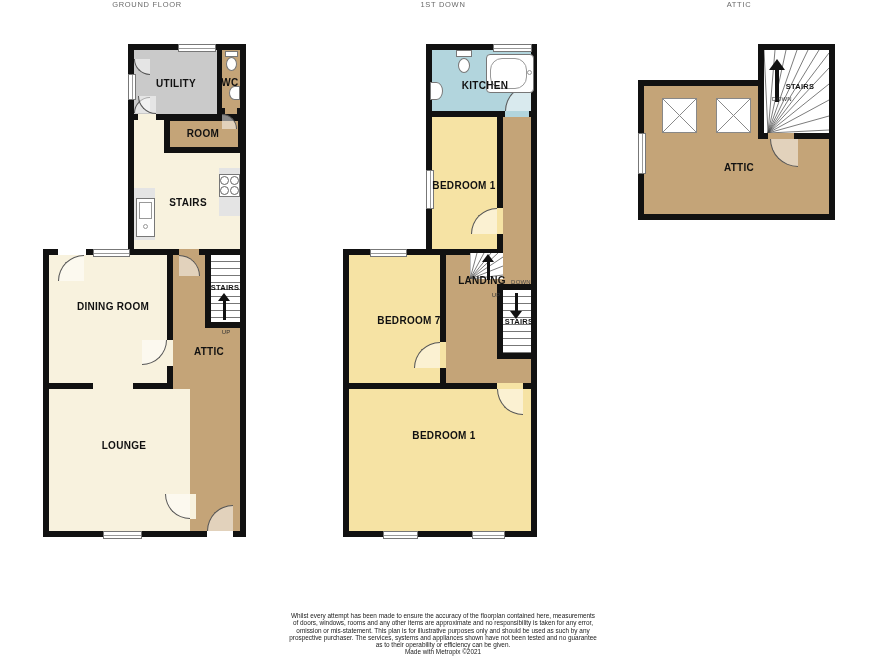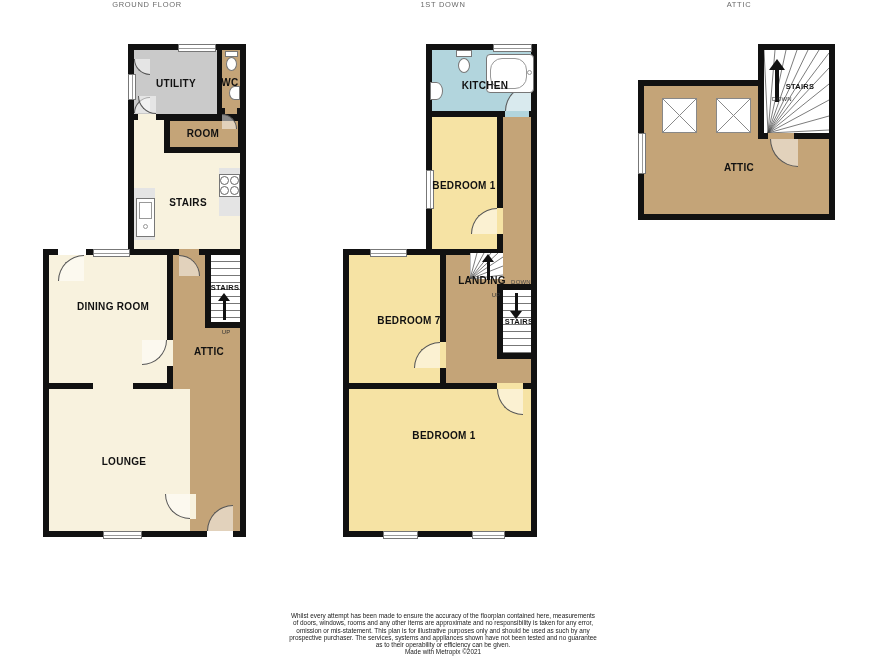--- a/index.html
+++ b/index.html
@@ -117,21 +117,21 @@
       <div class="head-up" style="left:218px;top:293px"></div>
     </div>
     <div class="rl" style="left:176px;top:84px">UTILITY</div>
     <div class="rl" style="left:230px;top:83px">WC</div>
     <div class="rl" style="left:203px;top:134px">ROOM</div>
     <div class="rl" style="left:188px;top:203px">STAIRS</div>
     <div class="rl" style="left:113px;top:307px">DINING ROOM</div>
     <div class="rl" style="left:225px;top:288px;font-size:7.5px">STAIRS</div>
     <div class="sl" style="left:226px;top:332px">UP</div>
     <div class="rl" style="left:209px;top:352px">ATTIC</div>
-    <div class="rl" style="left:124px;top:462px">LOUNGE</div>
+    <div class="rl" style="left:124px;top:446px">LOUNGE</div>
   </div>
 
   <div>
     <div class="wall" style="left:426px;top:44px;width:111px;height:214px"></div>
     <div class="wall" style="left:343px;top:249px;width:194px;height:288px"></div>
 
     <div class="floor" style="left:432px;top:50px;width:99px;height:61px;background:#B2D5DD"></div>
     <div class="floor" style="left:432px;top:117px;width:65px;height:132px;background:#F6E3A4"></div>
     <div class="floor" style="left:503px;top:117px;width:28px;height:138px;background:#C4A478"></div>
     <div class="floor" style="left:349px;top:255px;width:91px;height:128px;background:#F6E3A4"></div>

